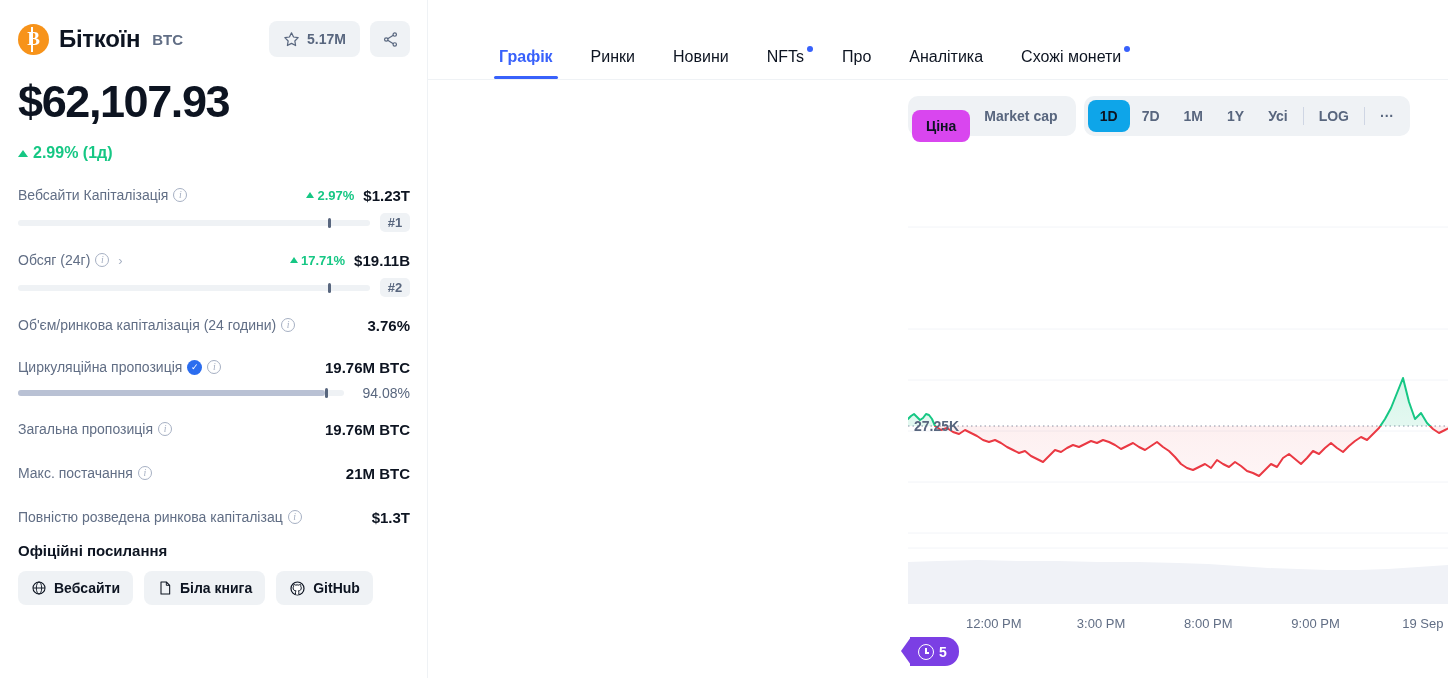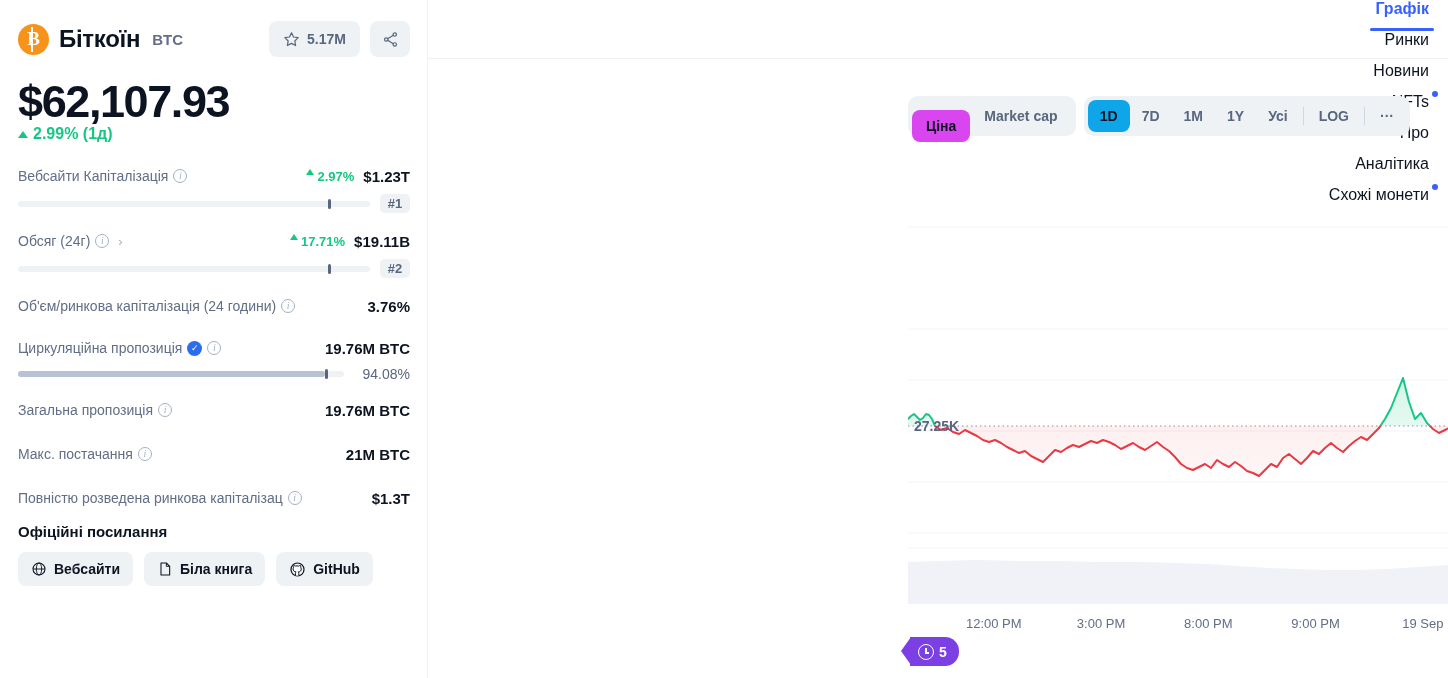--- a/index.html
+++ b/index.html
@@ -52,35 +52,35 @@
   .sq-btn {
     background: #eff2f5; border-radius: 8px; width: 40px; height: 36px;
     display: flex; align-items: center; justify-content: center; cursor: pointer;
   }
 
   .price {
     font-size: 45px; font-weight: bold; letter-spacing: -1.4px;
     margin-top: 18px; line-height: 1.05;
   }
   .change {
-    margin-top: 0; font-size: 16px; font-weight: bold;
+    margin-top: 19px; font-size: 16px; font-weight: bold;
     color: #16c784; display: flex; align-items: center; gap: 5px;
   }
   .tri-up { width: 0; height: 0; border-left: 5px solid transparent;
     border-right: 5px solid transparent; border-bottom: 7px solid #16c784; }
   .tri-up.sm { border-left-width: 4px; border-right-width: 4px; border-bottom-width: 6px; }
 
   .stats { margin-top: 22px; }
   .stat-row {
     display: flex; align-items: center; font-size: 14px;
     min-height: 22px; margin-bottom: 3px;
   }
   .stat-label { color: #616e85; font-weight: normal; display: flex; align-items: center; gap: 5px; }
   .stat-vals { margin-left: auto; display: flex; align-items: center; gap: 9px; }
-  .pct-up { color: #16c784; font-weight: bold; font-size: 13px; display: flex; align-items: flex-start; gap: 3px; }
+  .pct-up { color: #16c784; font-weight: bold; font-size: 13px; display: flex; align-items: center; gap: 3px; }
   .stat-value { font-weight: bold; font-size: 15px; color: #0d1421; }
 
   .info-i {
     width: 14px; height: 14px; border-radius: 50%;
     border: 1px solid #a6b0c3; color: #a6b0c3;
     font-size: 10px; line-height: 12px; text-align: center;
     font-family: "Liberation Serif", serif; font-style: italic;
     flex: 0 0 14px;
   }
   .verified {
@@ -105,22 +105,22 @@
   .link-btn {
     background: #eff2f5; border-radius: 8px; height: 34px;
     display: flex; align-items: center; gap: 7px; padding: 0 13px;
     font-size: 14px; font-weight: bold; color: #0d1421; cursor: pointer;
   }
 
   
   .right { flex: 1; position: relative; height: 678px; }
 
   .tabs {
-    display: flex; align-items: flex-end; gap: 0; height: 59px;
-    padding-left: 52px; border-bottom: 1px solid #eff2f5; flex-direction: column;
+    display: flex; align-items: flex-end; gap: 0; height: 80px;
+    padding-left: 52px; border-bottom: 1px solid #eff2f5;
   }
   .tab {
     font-size: 16px; color: #0d1421; padding: 0 19px 13px 19px;
     cursor: pointer; position: relative; font-weight: normal;
   }
   .tab.active { color: #3861fb; font-weight: bold; }
   .tab.active:after {
     content: ""; position: absolute; left: 14px; right: 14px; bottom: 0;
     height: 3px; background: #3861fb; border-radius: 2px;
   }

